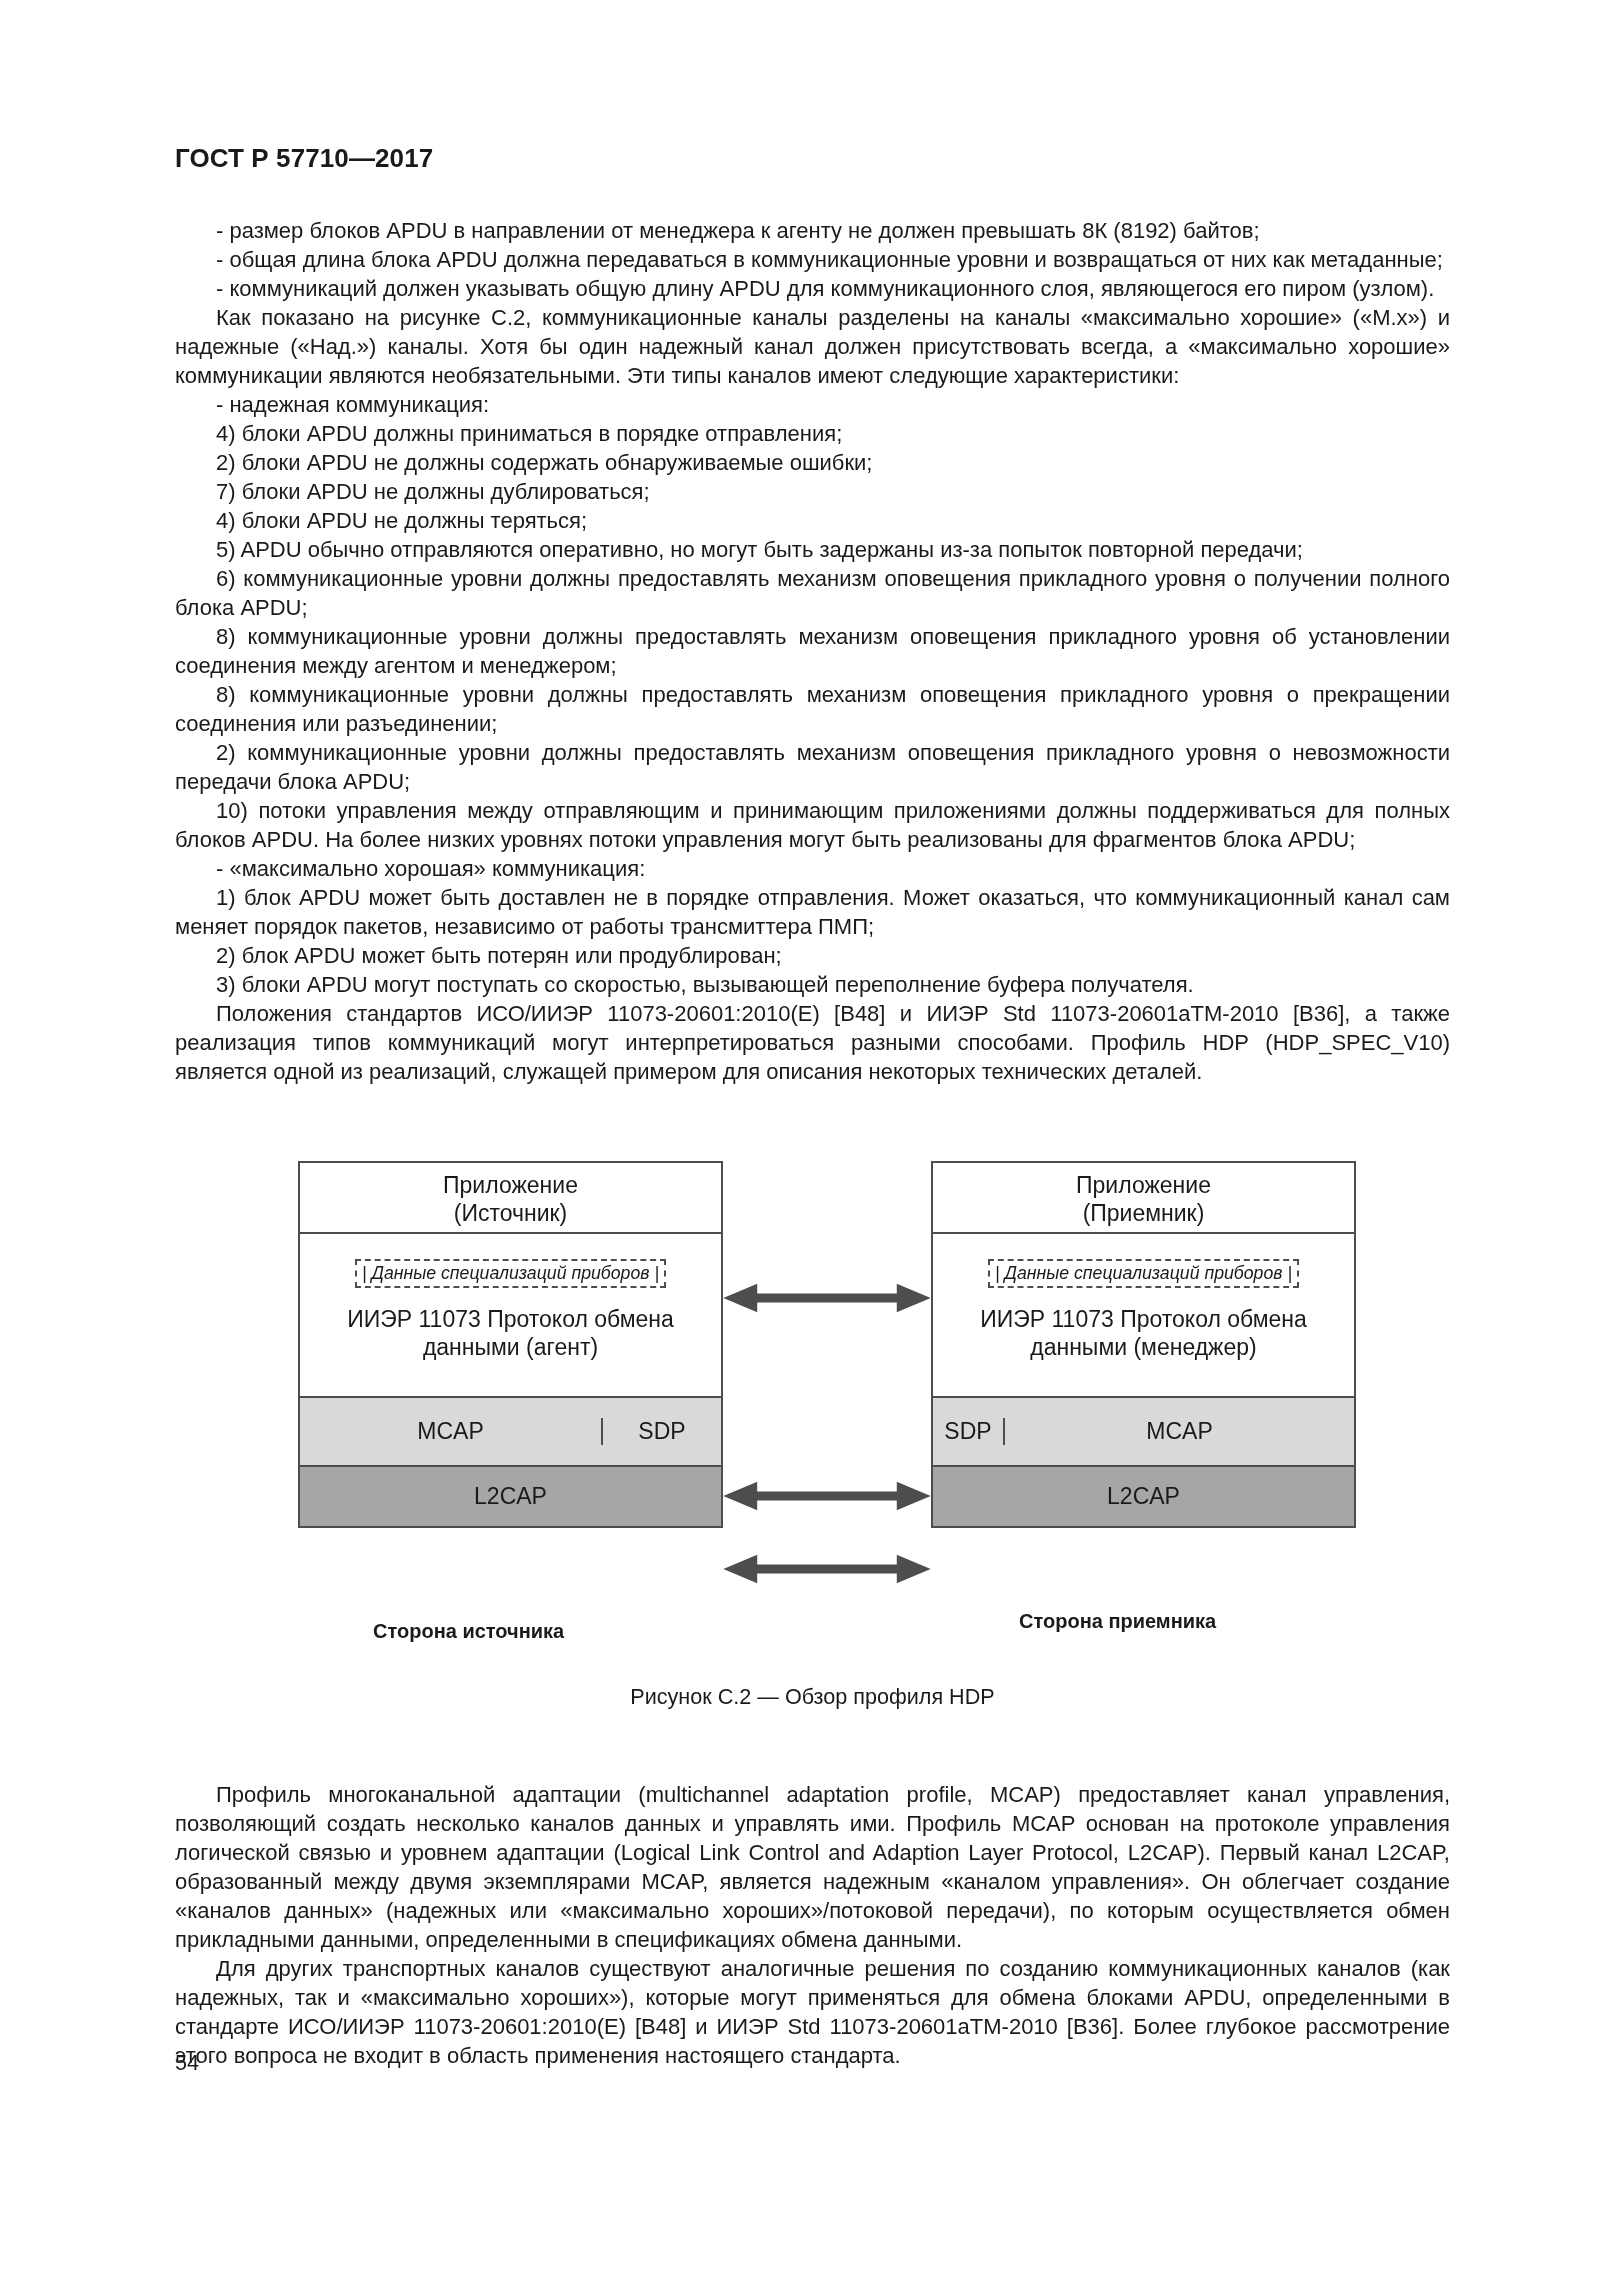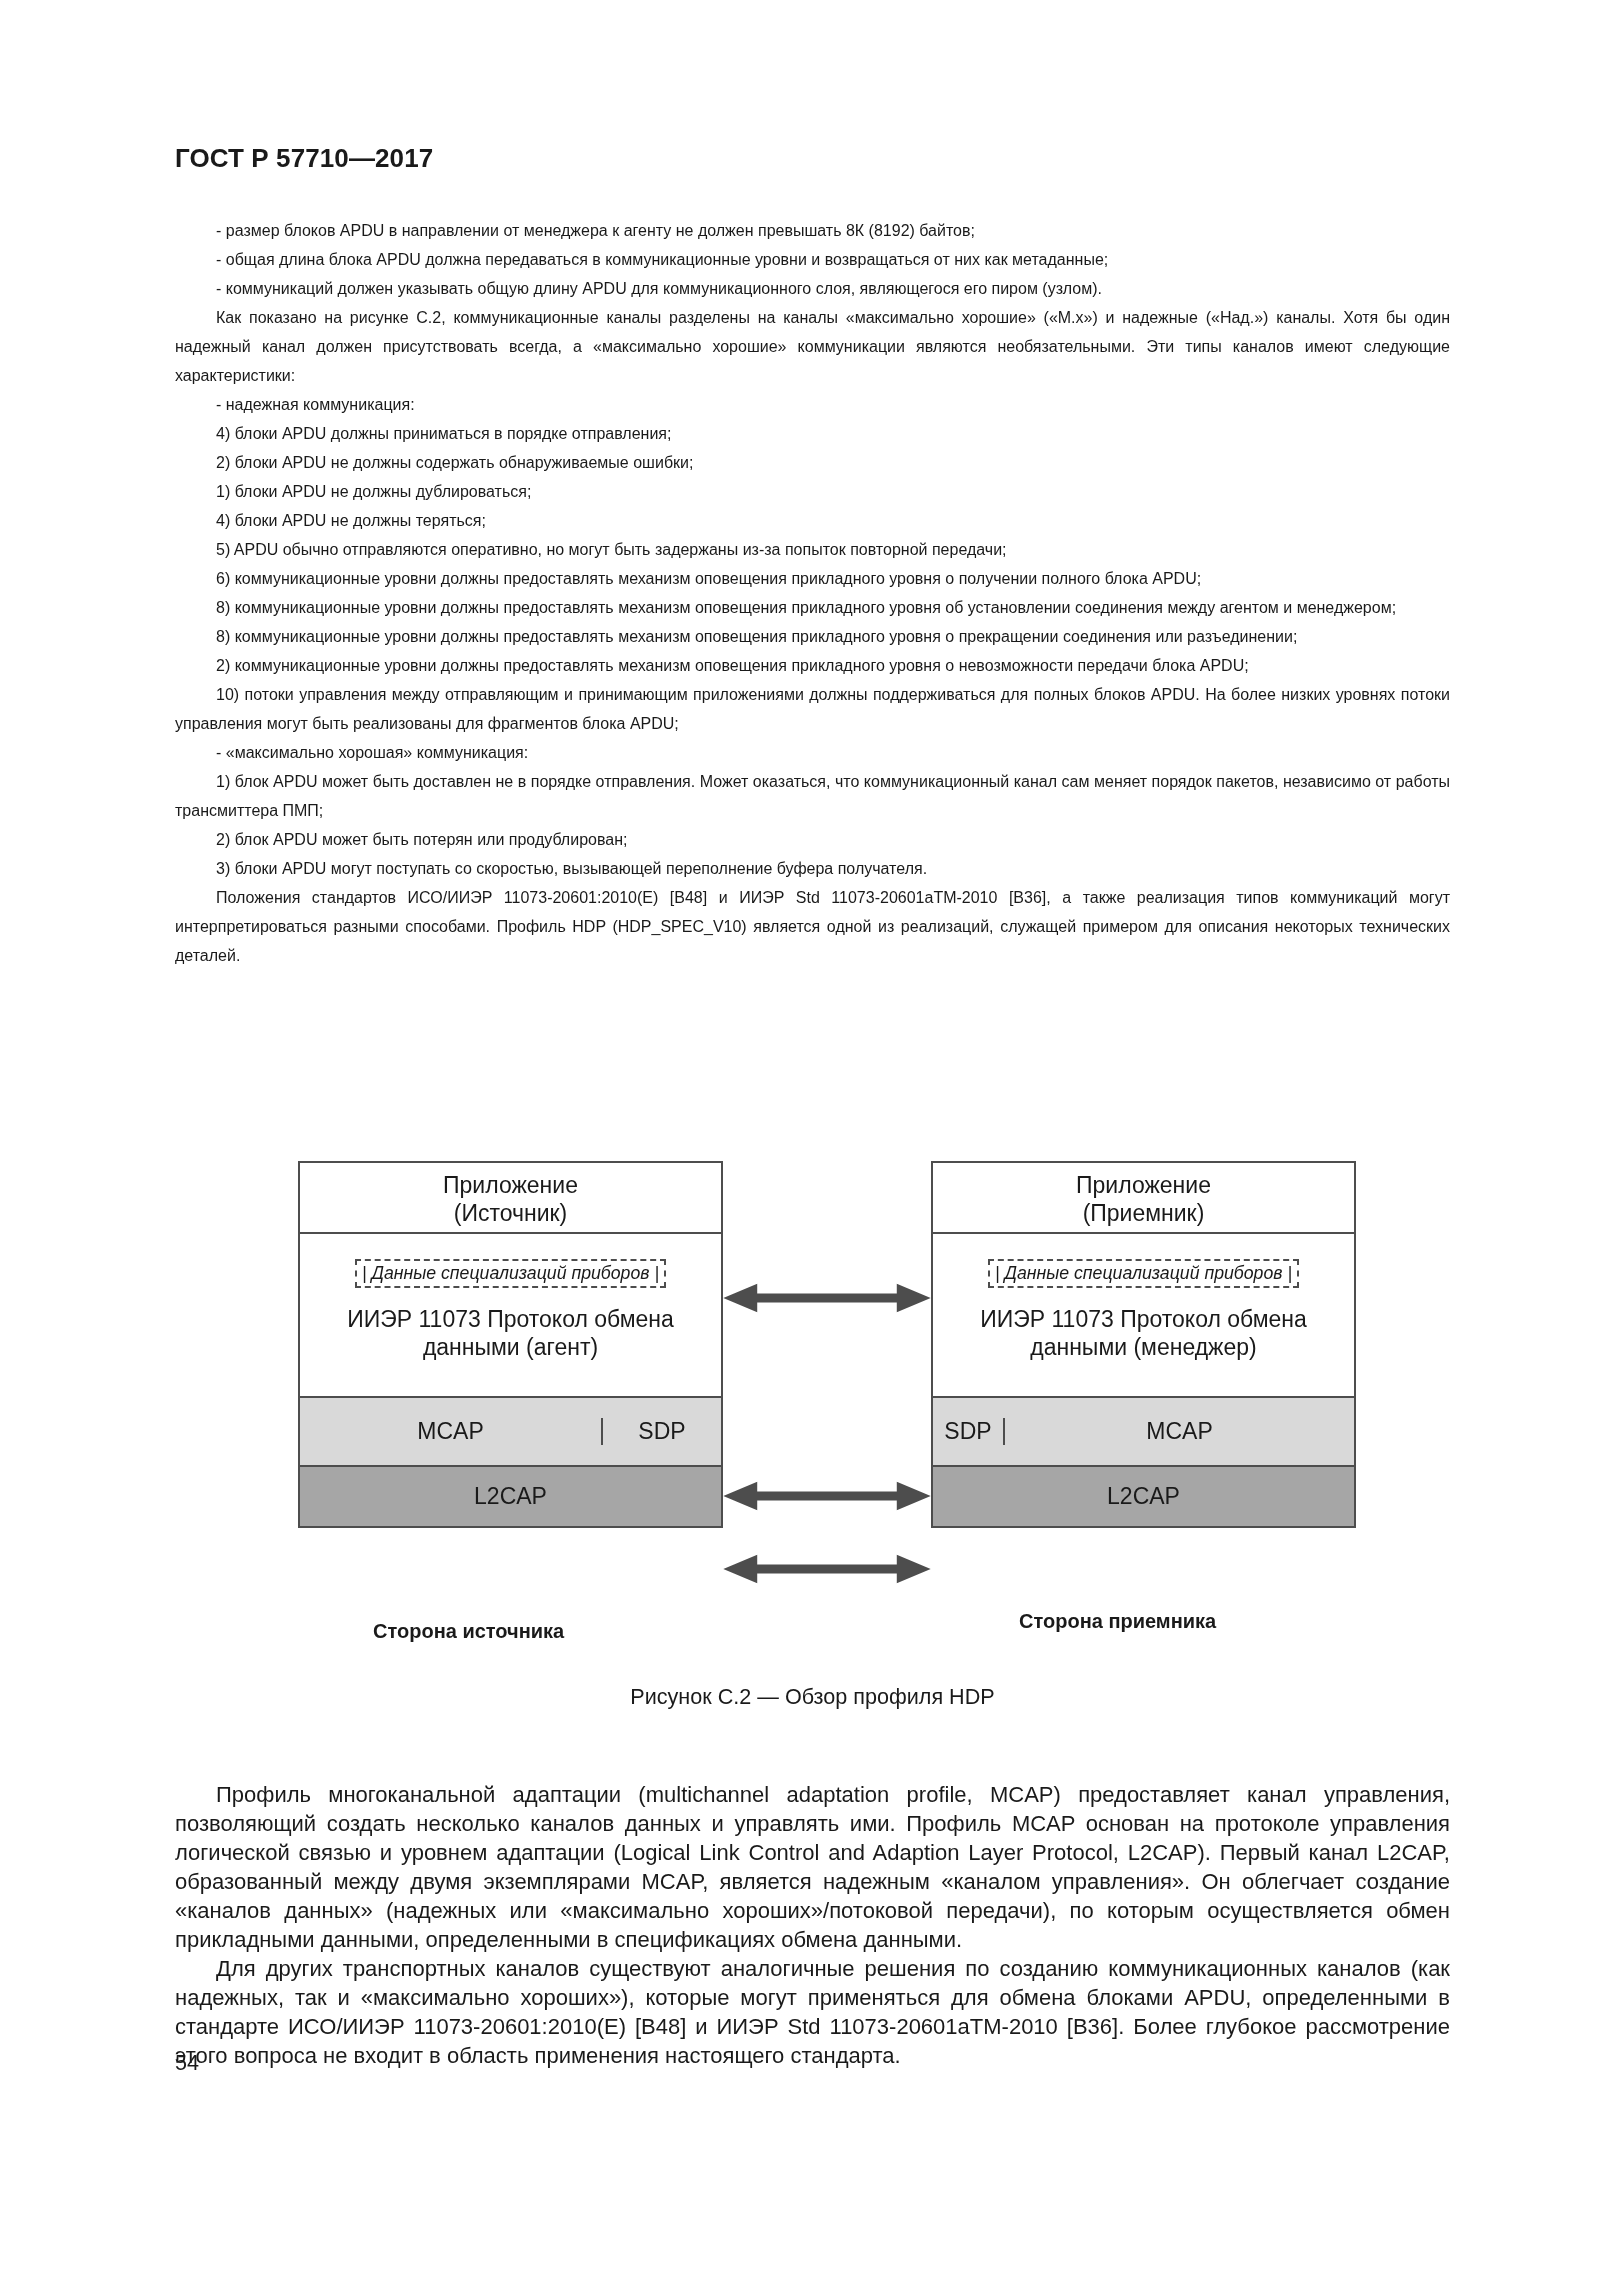--- a/index.html
+++ b/index.html
@@ -32,21 +32,21 @@
     color: #1a1a1a;
     white-space: nowrap;
   }
 
   
   .body-block {
     position: absolute;
     left: 175px;
     top: 216px;
     width: 1275px;
-    font-size: 16px;
+    font-size: 22px;
     line-height: 29px;
     text-align: justify;
     color: #1a1a1a;
   }
   .body-block p {
     margin: 0;
     text-align: justify;
     text-justify: inter-word;
   }
   .ind {
@@ -204,21 +204,21 @@
   <div class="doc-header">ГОСТ Р 57710—2017</div>
 
   <div class="body-block">
     <p class="ind-list">- размер блоков APDU в направлении от менеджера к агенту не должен превышать 8К (8192) байтов;</p>
     <p class="ind-list">- общая длина блока APDU должна передаваться в коммуникационные уровни и возвращаться от них как метаданные;</p>
     <p class="ind-list">- коммуникаций должен указывать общую длину APDU для коммуникационного слоя, являющегося его пиром (узлом).</p>
     <p class="ind">Как показано на рисунке С.2, коммуникационные каналы разделены на каналы «максимально хорошие» («M.x») и надежные («Над.») каналы. Хотя бы один надежный канал должен присутствовать всегда, а «максимально хорошие» коммуникации являются необязательными. Эти типы каналов имеют следующие характеристики:</p>
     <p class="ind-list">- надежная коммуникация:</p>
     <p class="ind-list">4)  блоки APDU должны приниматься в порядке отправления;</p>
     <p class="ind-list">2)  блоки APDU не должны содержать обнаруживаемые ошибки;</p>
-    <p class="ind-list">1)  блоки APDU не должны дублироваться;</p>
+    <p class="ind-list">7)  блоки APDU не должны дублироваться;</p>
     <p class="ind-list">4)  блоки APDU не должны теряться;</p>
     <p class="ind-list">5)  APDU обычно отправляются оперативно, но могут быть задержаны из-за попыток повторной передачи;</p>
     <p class="ind-list">6)  коммуникационные уровни должны предоставлять механизм оповещения прикладного уровня о получении полного блока APDU;</p>
     <p class="ind-list">8)  коммуникационные уровни должны предоставлять механизм оповещения прикладного уровня об установлении соединения между агентом и менеджером;</p>
     <p class="ind-list">8)  коммуникационные уровни должны предоставлять механизм оповещения прикладного уровня о прекращении соединения или разъединении;</p>
     <p class="ind-list">2)  коммуникационные уровни должны предоставлять механизм оповещения прикладного уровня о невозможности передачи блока APDU;</p>
     <p class="ind-list">10)  потоки управления между отправляющим и принимающим приложениями должны поддерживаться для полных блоков APDU. На более низких уровнях потоки управления могут быть реализованы для фрагментов блока APDU;</p>
     <p class="ind-list">- «максимально хорошая» коммуникация:</p>
     <p class="ind-list">1)  блок APDU может быть доставлен не в порядке отправления. Может оказаться, что коммуникационный канал сам меняет порядок пакетов, независимо от работы трансмиттера ПМП;</p>
     <p class="ind-list">2)  блок APDU может быть потерян или продублирован;</p>

